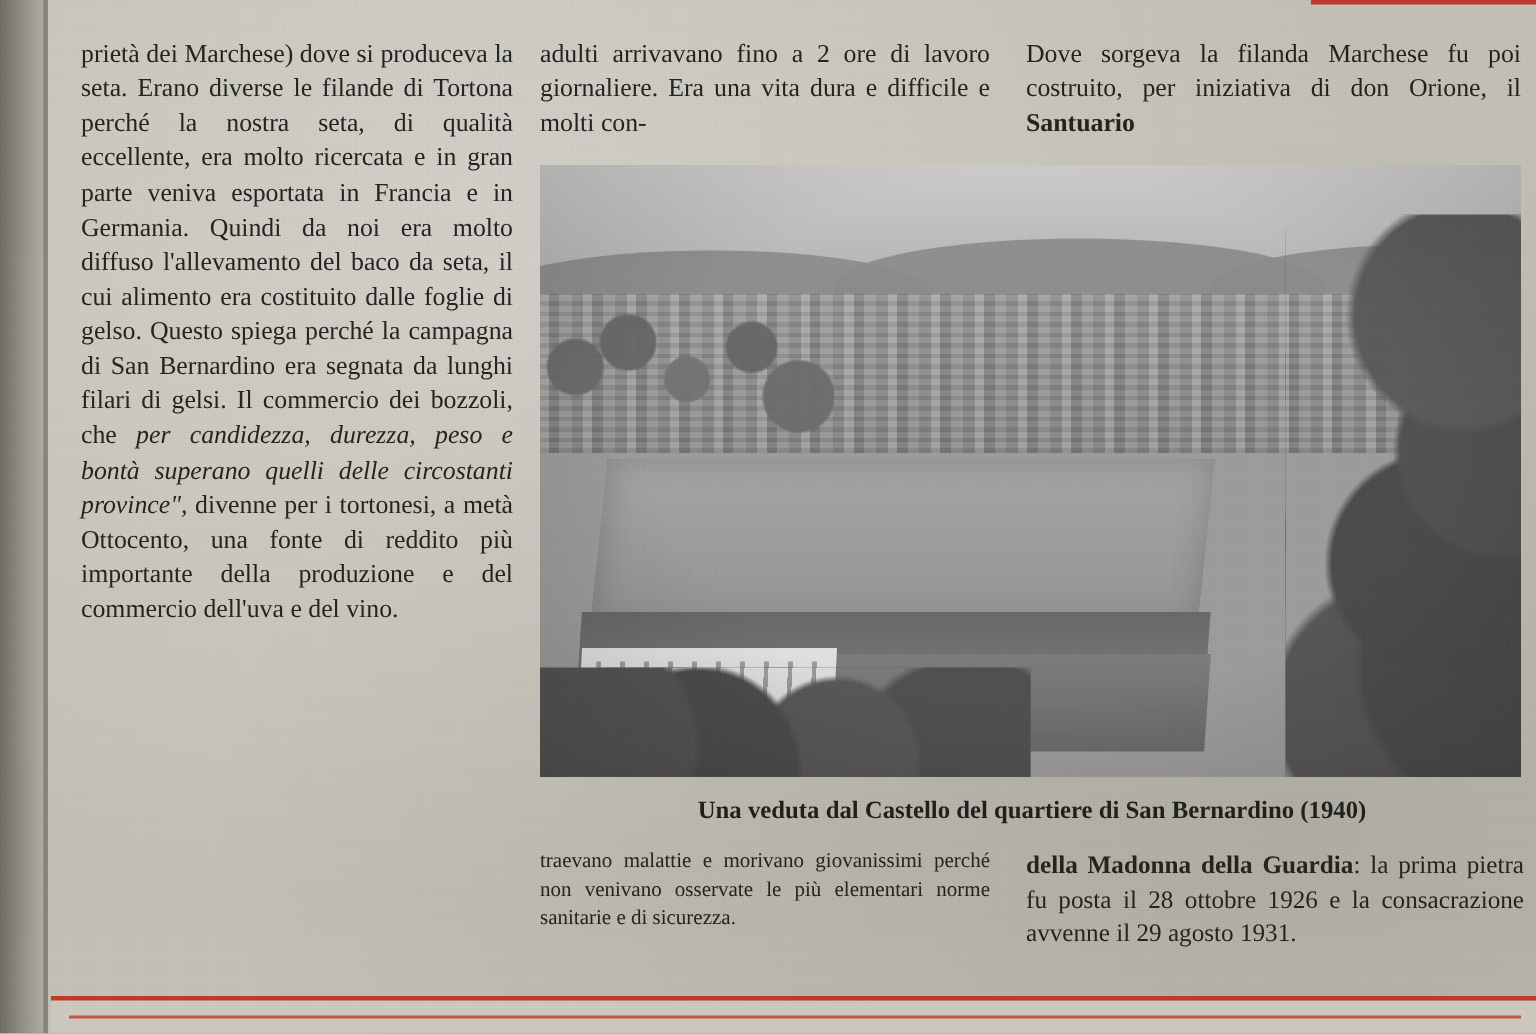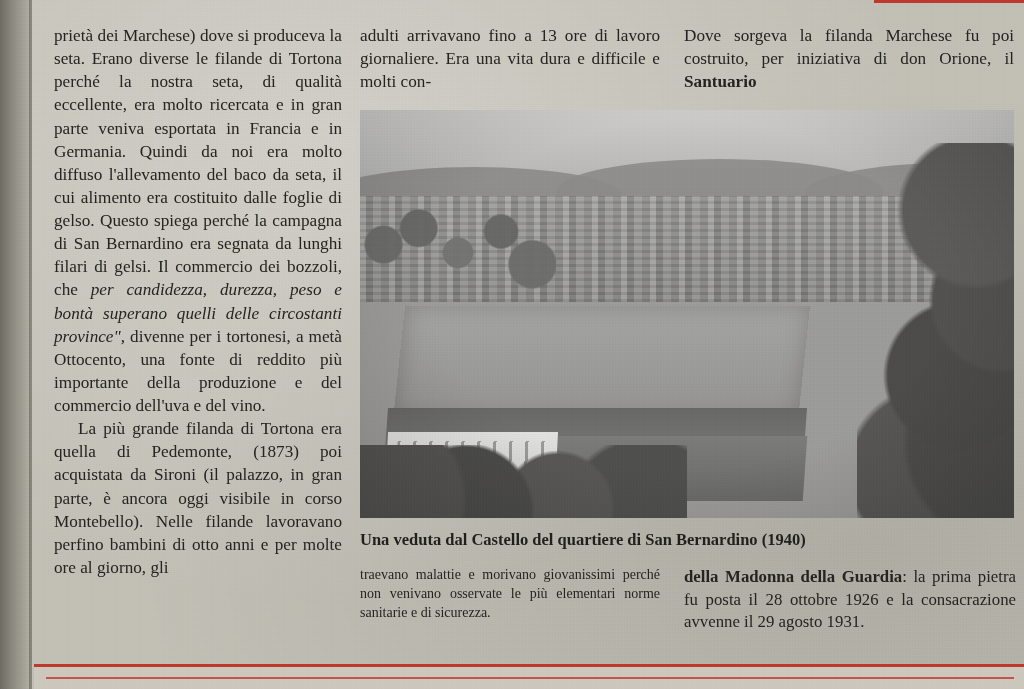--- a/index.html
+++ b/index.html
@@ -219,21 +219,21 @@
   }
   .photo-vignette {
     position: absolute; inset: 0;
     background: radial-gradient(ellipse at 50% 45%, rgba(0,0,0,0) 55%, rgba(0,0,0,0.16) 100%);
   }
   .caption {
     position: absolute;
     left: 360px;
     top: 530px;
     width: 656px;
-    text-align: left;
+    text-align: center;
     font-family: "Liberation Serif", serif;
     font-weight: bold;
     font-size: 16.5px;
     color: #1f1f1c;
   }
 </style>
 </head>
 <body>
 
 <div class="page">
@@ -241,25 +241,24 @@
   <div class="binding-edge"></div>
   <div class="binding-line"></div>
 
   <div class="masthead">
     <div class="rule"></div>
     <div class="word">il tortona</div>
   </div>
 
   <div class="col" id="col-left">
     <p><span>prietà dei Marchese) dove si produceva la seta. Erano diverse le filande di Tortona perché la nostra seta, di qualità eccellente, era molto ricercata e in gran parte veniva esportata in Francia e in Germania. Quindi da noi era molto diffuso l'allevamento del baco da seta, il cui alimento era costituito dalle foglie di gelso. Questo spiega perché la campagna di San Bernardino era segnata da lunghi filari di gelsi. Il commercio dei bozzoli, che </span><em>per candidezza, durezza, peso e bontà superano quelli delle circostanti province",</em><span> divenne per i tortonesi, a metà Ottocento, una fonte di reddito più importante della produzione e del commercio dell'uva e del vino.</span></p>
-    <p>La più grande filanda di Tortona era quella di Pedemonte, (1873) poi acquistata da Sironi (il palazzo, in gran parte, è ancora oggi visibile in corso Montebello). Nelle filande lavoravano perfino bambini di otto anni e per molte ore al giorno, gli</p>
   </div>
 
   <div class="col" id="col-mid-top">
-    <p>adulti arrivavano fino a 13 ore di lavoro giornaliere. Era una vita dura e difficile e molti con-</p>
+    <p>adulti arrivavano fino a 2 ore di lavoro giornaliere. Era una vita dura e difficile e molti con-</p>
   </div>
 
   <div class="col" id="col-right-top">
     <p><span>Dove sorgeva la filanda Marchese fu poi costruito, per iniziativa di don Orione, il </span><span class="sanctuary">Santuario</span></p>
   </div>
 
   <div class="figure">
     <div class="photo">
       <div class="sky"></div>
       <div class="hill h1"></div>

